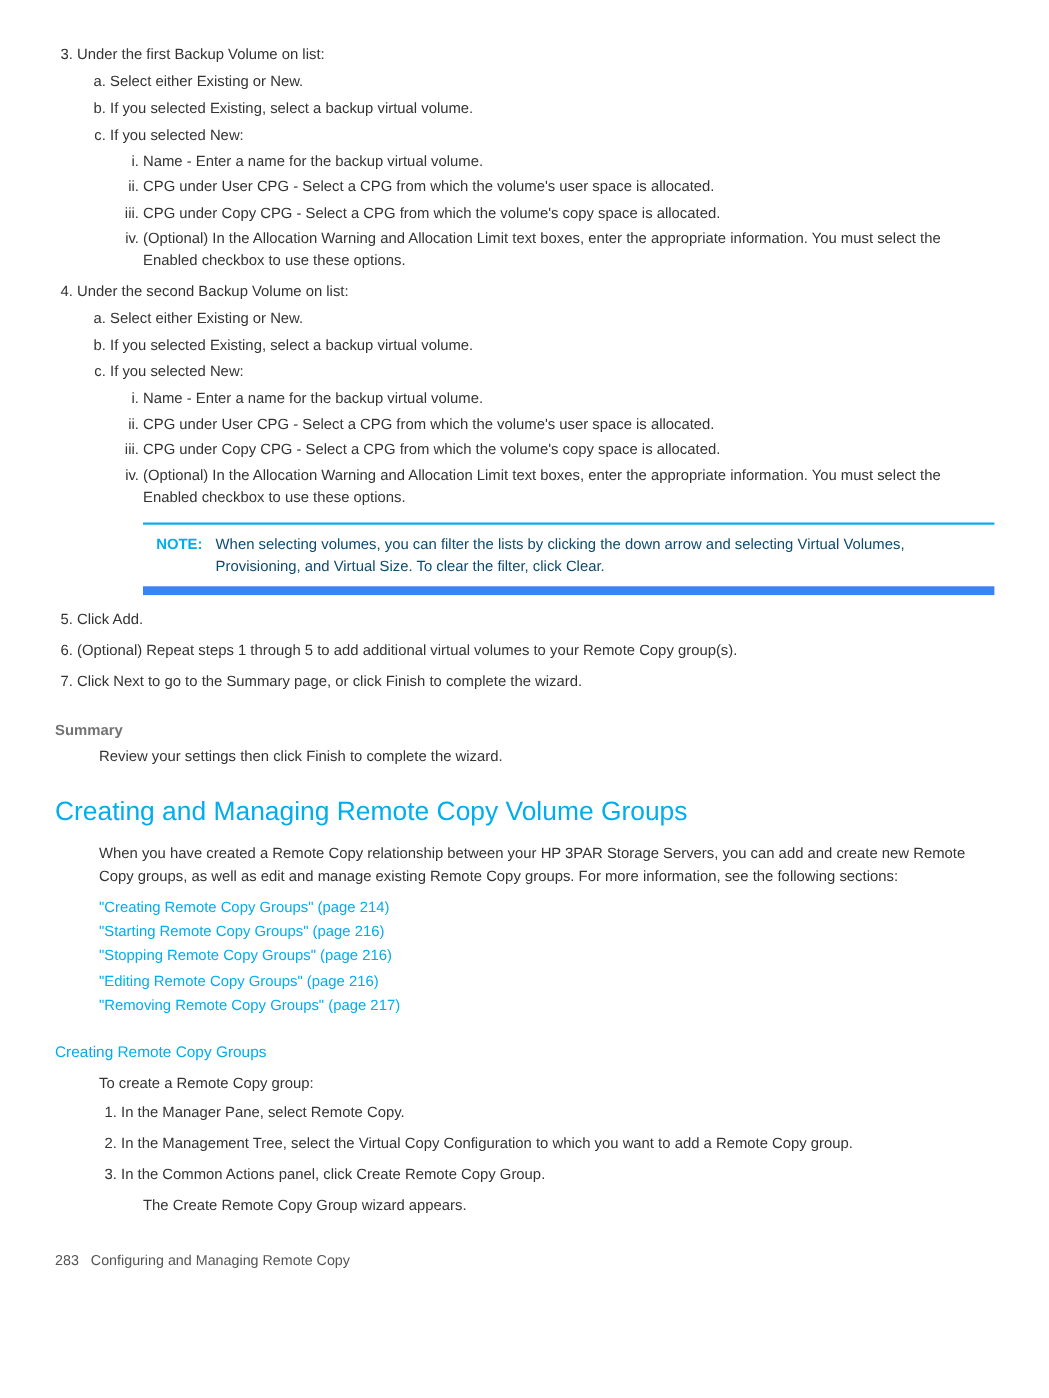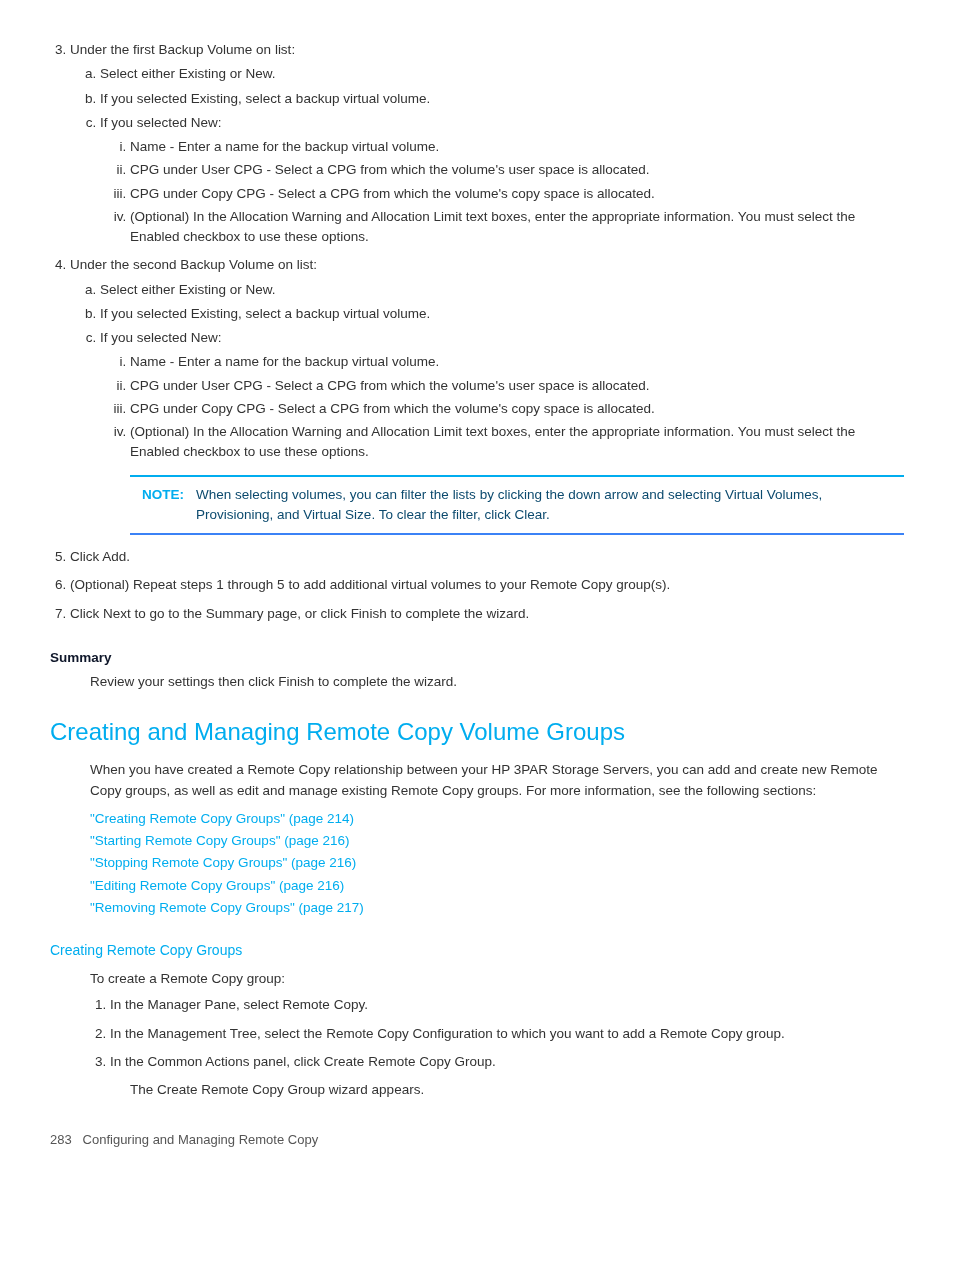--- a/index.html
+++ b/index.html
@@ -35,39 +35,39 @@
       margin-top: 4px;
     }
     ol.sub-sub-list > li {
       margin-bottom: 3px;
     }
     b, strong {
       font-weight: normal;
     }
     .note-box {
       border-top: 2px solid #00adef;
-      border-bottom: 2px solid #3b82f6;
+      border-bottom: 8px solid #3b82f6;
       padding: 8px 12px;
       margin: 12px 0 12px 0;
       display: flex;
       gap: 12px;
       align-items: flex-start;
     }
     .note-label {
       color: #00adef;
       font-weight: bold;
       white-space: nowrap;
       font-size: 13.5px;
     }
     .note-text {
       font-size: 13.5px;
       color: #0c4a6e;
     }
     .section-summary-heading {
-      color: #0f172a;
+      color: #737373;
       font-size: 13.5px;
       font-weight: bold;
       margin-top: 24px;
       margin-bottom: 4px;
     }
     .section-summary-body {
       margin-left: 40px;
       margin-bottom: 10px;
     }
     .h1-title {
@@ -172,21 +172,21 @@
       <a class="toc-link" href="#">"Removing Remote Copy Groups" (page 217)</a>
     </div>
   </div>
 
   <h2 class="h2-title">Creating Remote Copy Groups</h2>
 
   <div class="section-body">
     <p>To create a Remote Copy group:</p>
     <ol class="main-list" style="margin-top: 6px;">
       <li>In the Manager Pane, select <b>Remote Copy</b>.</li>
-      <li>In the Management Tree, select the <b>Remote Copy Configuration</b> to which you want to add a Remote Copy group.</li>
+      <li>In the Management Tree, select the <b>Virtual Copy Configuration</b> to which you want to add a Remote Copy group.</li>
       <li>In the Common Actions panel, click <b>Create Remote Copy Group</b>.</li>
     </ol>
     <p style="margin-top: 6px; margin-left: 40px;">The <b>Create Remote Copy Group</b> wizard appears.</p>
   </div>
 
   <div class="page-footer">
     <span>283</span>&nbsp;&nbsp;&nbsp;<span>Configuring and Managing Remote Copy</span>
   </div>
 
 </div>

